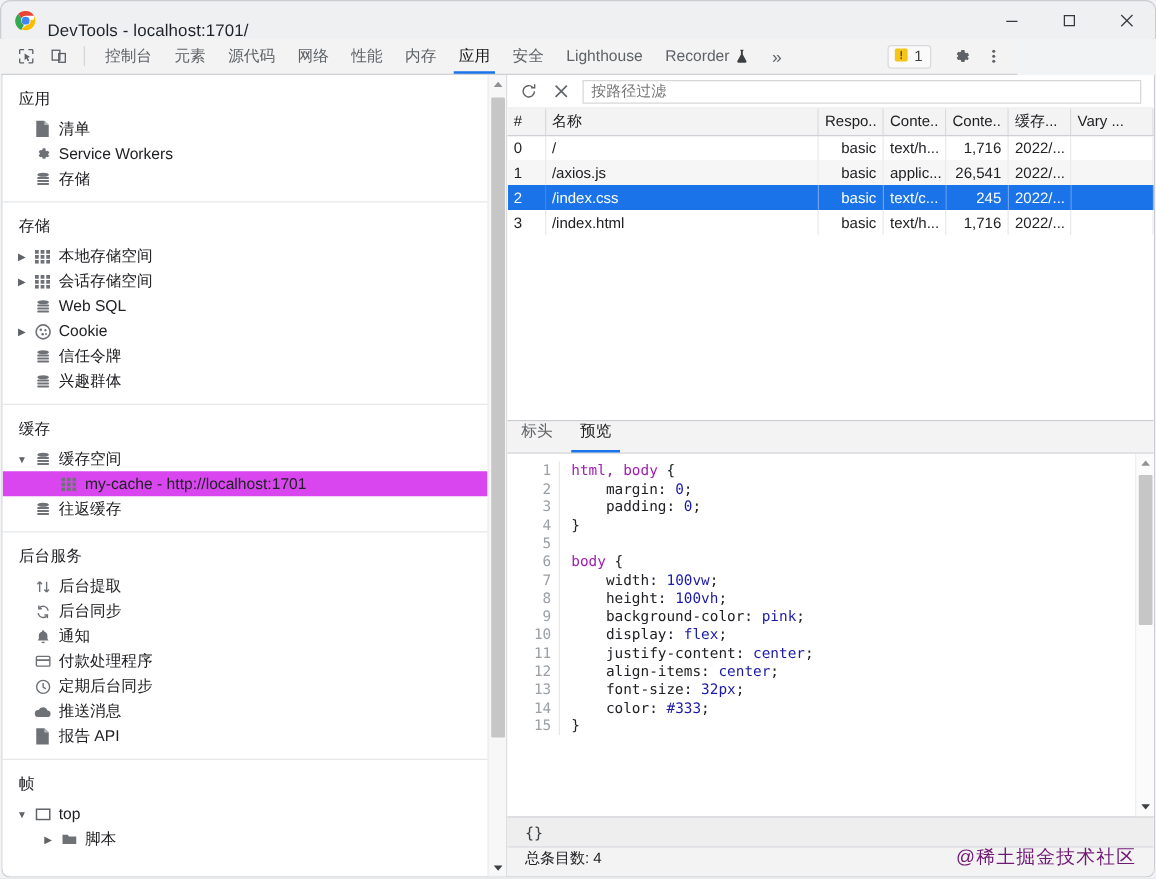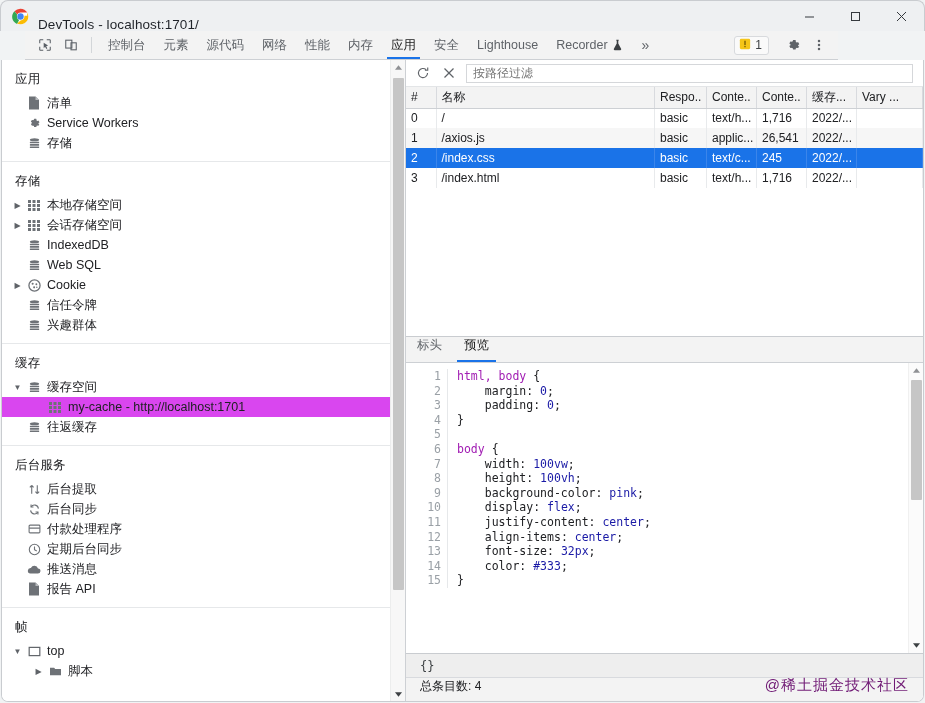--- a/index.html
+++ b/index.html
@@ -36,21 +36,20 @@
   }
   .win-btn:last-child { border-top-right-radius: 8px; }
 
   
   .tabstrip {
     position: absolute; left: 1px; top: 31px; width: 813px; height: 29px;
     background: #f3f3f3;
     border-bottom: 1px solid #cdd0d4;
     display: flex; align-items: stretch;
     font-size: 12.5px;
-    margin-left: 24px;
   }
   .tool-ic {
     width: 26px; display: flex; align-items: center; justify-content: center;
     color: #5a5f66;
   }
   .tool-ic:first-child { margin-left: 7px; }
   .vsep { width: 1px; background: #d3d6d9; margin: 6px 7px; }
   .tab {
     display: flex; align-items: center; padding: 0 9px;
     color: #5f6368; white-space: nowrap; position: relative;
@@ -154,21 +153,21 @@
   table.ctbl tr.alt td { background: #f6f6f6; }
   table.ctbl tr.sel td { background: #1a73e8; color: #fff; border-right-color: #3b85ea; }
   .num { text-align: right; }
   .col-idx { width: 30px; }
   .col-name { width: auto; }
   .col-resp { width: 52px; }
   .col-ct { width: 50px; }
   .col-cl { width: 50px; }
   .col-cache { width: 50px; }
   .col-vary { width: 66px; }
-  td.num, th.num { text-align: left; margin-top: 20px; }
+  td.num, th.num { text-align: right; margin-top: 20px; }
 
   
   .ptabs {
     height: 26px; background: #f3f3f3; display: flex; align-items: stretch;
     border-bottom: 1px solid #cdd0d4; font-size: 12.5px;
   }
   .ptab { display: flex; padding: 0 11px; color: #5f6368; position: relative; }
   .ptab.active { color: #1a1a1a; }
   .ptab.active::after { content: ""; position: absolute; left: 4px; right: 4px; bottom: 0; height: 2px; background: #1a73e8; }
 
@@ -412,32 +411,20 @@
           <div class="sb-row">
             <span class="tw"></span>
             <span class="ic">
               <svg width="13" height="13" viewBox="0 0 14 14" fill="#6e7277">
                   <ellipse cx="7" cy="3" rx="5" ry="1.7"></ellipse>
                   <rect x="2" y="5" width="10" height="1.7" rx=".4"></rect>
                   <rect x="2" y="7.6" width="10" height="1.7" rx=".4"></rect>
                   <rect x="2" y="10.2" width="10" height="1.7" rx=".4"></rect>
                 </svg>
             </span>
-            <span class="lb">IndexedDB</span>
-          </div>
-          <div class="sb-row">
-            <span class="tw"></span>
-            <span class="ic">
-              <svg width="13" height="13" viewBox="0 0 14 14" fill="#6e7277">
-                  <ellipse cx="7" cy="3" rx="5" ry="1.7"></ellipse>
-                  <rect x="2" y="5" width="10" height="1.7" rx=".4"></rect>
-                  <rect x="2" y="7.6" width="10" height="1.7" rx=".4"></rect>
-                  <rect x="2" y="10.2" width="10" height="1.7" rx=".4"></rect>
-                </svg>
-            </span>
             <span class="lb">Web SQL</span>
           </div>
           <div class="sb-row">
             <span class="tw">▶</span>
             <span class="ic">
               <svg width="13" height="13" viewBox="0 0 14 14" fill="#6e7277">
                 <circle cx="7" cy="7" r="6" fill="none" stroke="#6e7277" stroke-width="1.4"></circle>
                 <circle cx="5" cy="5.2" r="1.1"></circle>
                   <circle cx="9" cy="5.6" r="1"></circle>
                   <circle cx="6.6" cy="9" r="1.1"></circle>
@@ -531,20 +518,30 @@
           <div class="sb-row">
             <span class="tw"></span>
             <span class="ic">
               <svg width="13" height="13" viewBox="0 0 14 14" fill="none" stroke="#6e7277" stroke-width="1.2">
                 <path d="M11.2 6A4.3 4.3 0 0 0 3.3 4.2"></path>
                   <path d="M2.8 8a4.3 4.3 0 0 0 7.9 1.8"></path>
                 <path d="M3.3 1.6v2.7h2.6M10.7 12.4V9.7H8.1"></path>
               </svg>
             </span>
             <span class="lb">后台同步</span>
+          </div>
+          <div class="sb-row">
+            <span class="tw"></span>
+            <span class="ic">
+              <svg width="13" height="13" viewBox="0 0 14 14" fill="#6e7277">
+                <path d="M7 1.2a1 1 0 0 1 1 1v.4a3.6 3.6 0 0 1 2.7 3.5v2.6l1 1.5H2.3l1-1.5V6.1A3.6 3.6 0 0 1 6 2.6v-.4a1 1 0 0 1 1-1z"></path>
+                <path d="M5.6 11.1h2.8a1.4 1.4 0 0 1-2.8 0z"></path>
+              </svg>
+            </span>
+            <span class="lb">通知</span>
           </div>
           <div class="sb-row">
             <span class="tw"></span>
             <span class="ic">
               <svg width="13" height="12" viewBox="0 0 14 12" fill="none" stroke="#6e7277" stroke-width="1.2">
                 <rect x="1.2" y="1.8" width="11.6" height="8.4" rx="1"></rect>
                   <path d="M1.2 5h11.6" stroke-width="1.4"></path>
               </svg>
             </span>
             <span class="lb">付款处理程序</span>

